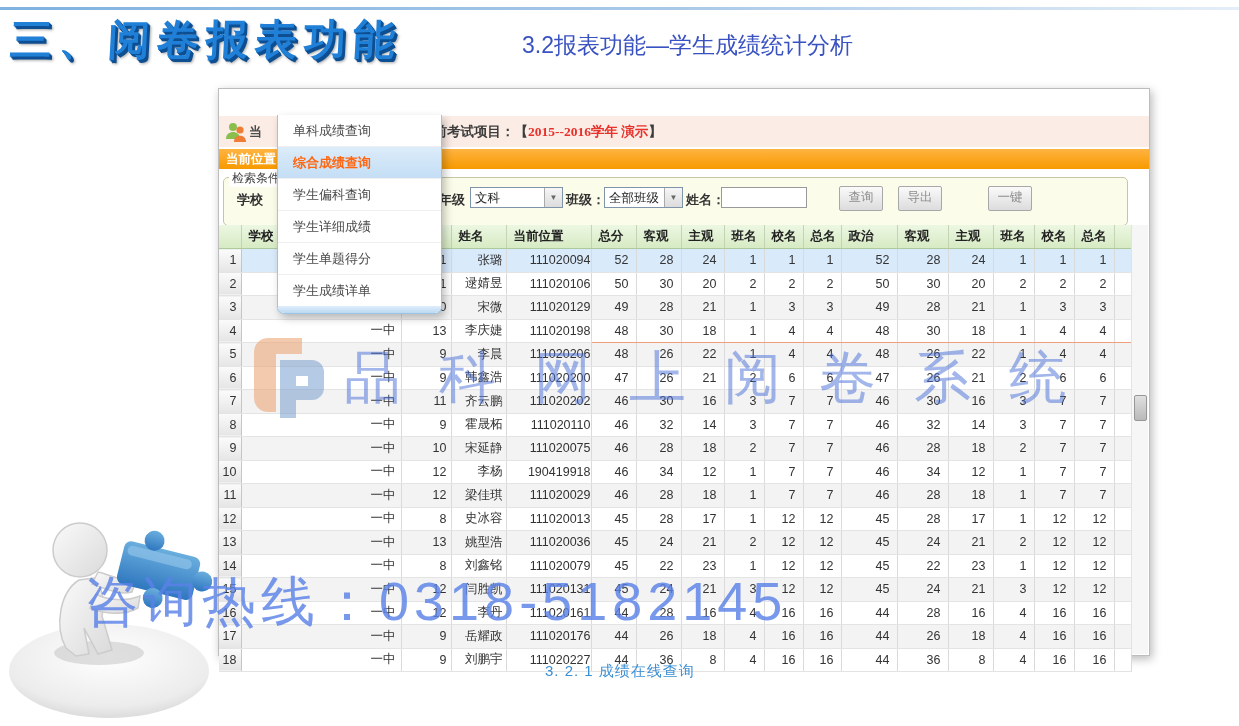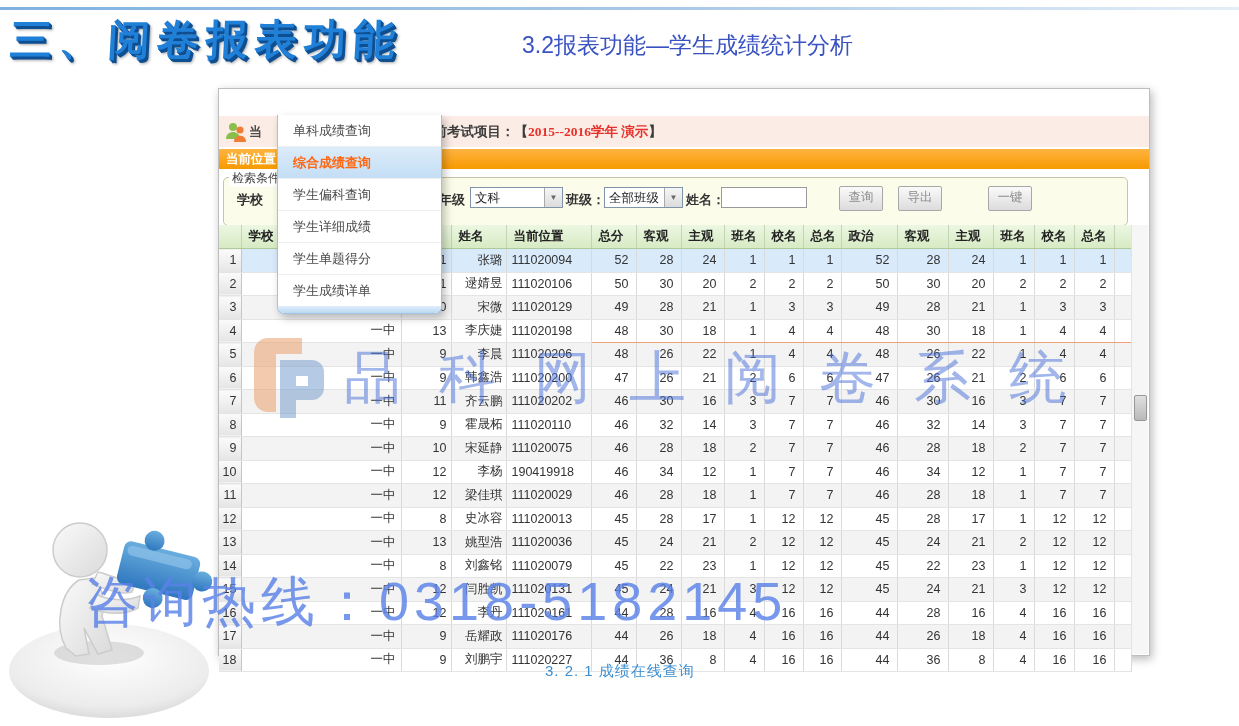--- a/index.html
+++ b/index.html
@@ -61,21 +61,21 @@
      font-size:12.5px;color:#333;white-space:nowrap;overflow:hidden;padding:0;}
   tbody tr:nth-child(odd){background:#f3f3f3;}
   tbody tr:nth-child(even){background:#fff;}
   tbody tr.selected{background:#d9eafb;}
   tbody tr.divider td:nth-child(n+6){border-bottom:1px solid #efa07b;}
   .td-num{background:linear-gradient(#fbfbfb,#e5e5e5);border-right:1px solid #c6c6c6;
           text-align:right;padding-right:4px;color:#333;}
   .td-school{text-align:right;padding-right:5px;}
   .td-cls{text-align:right;padding-right:4px;}
   .td-name{text-align:right;padding-right:3px;}
-  .td-ticket{text-align:left;padding-left:5px;}
+  .td-ticket{text-align:right;padding-left:5px;}
   .td-n{text-align:right;padding-right:7px;}
   
   .vscroll{position:absolute;right:1px;top:136px;bottom:1px;width:16px;background:#f6f6f6;
            border-left:1px solid #e3e3e3;}
   .vthumb{position:absolute;left:2px;top:170px;width:11px;height:24px;
           background:linear-gradient(#e0e0e0,#b9b9b9);border:1px solid #979797;border-radius:2px;cursor:pointer;}
   
   .dropdown{position:absolute;left:50px;top:26px;width:163px;background:#fff;
             border:1px solid #9fc3e4;border-top:none;border-radius:0 0 7px 7px;
             box-shadow:3px 4px 9px rgba(0,0,0,.25);z-index:40;overflow:hidden;margin-left:8px;}

